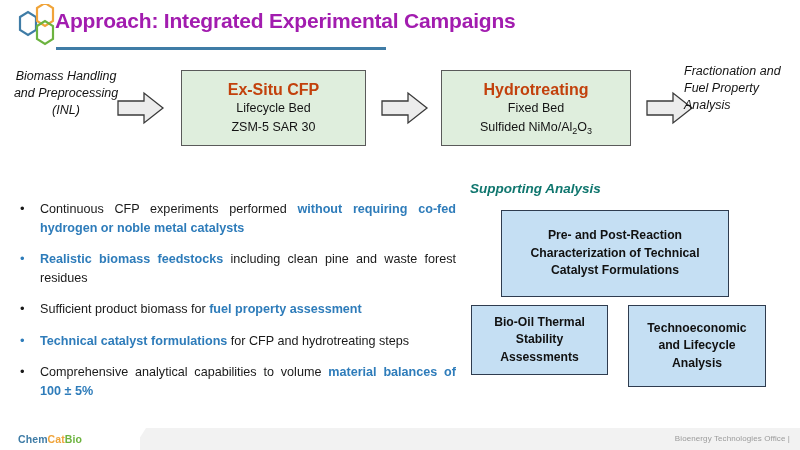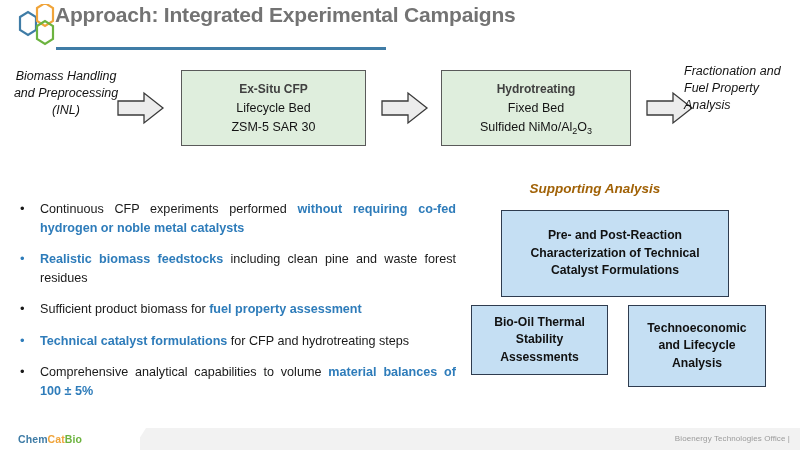--- a/index.html
+++ b/index.html
@@ -21,25 +21,25 @@
   .logo-hex {
     position: absolute;
     left: 6px;
     top: 4px;
     width: 58px;
     height: 50px;
   }
   .slide-title {
     position: absolute;
     left: 55px;
-    top: 3px;
+    top: 9px;
     font-size: 21px;
     font-weight: 700;
     letter-spacing: -0.2px;
-    color: #737373;
+    color: #a21caf;
     white-space: nowrap;
   }
   .title-rule {
     position: absolute;
     left: 56px;
     top: 47px;
     width: 330px;
     height: 3px;
     background: #3f7ca6;
   }
@@ -60,23 +60,23 @@
     position: absolute;
     background: #dfeedd;
     border: 1.3px solid #5a5a5a;
     box-sizing: border-box;
     text-align: center;
     padding-top: 9px;
   }
   #proc-box-cfp { left: 181px; top: 70px; width: 185px; height: 76px; }
   #proc-box-hdt { left: 441px; top: 70px; width: 190px; height: 76px; }
   .proc-title {
-    font-size: 12px;
-    font-weight: 700;
-    color: #404040;
+    font-size: 16px;
+    font-weight: 700;
+    color: #c2410c;
     line-height: 19px;
   }
   .proc-line {
     font-size: 12.5px;
     color: #141414;
     line-height: 19px;
   }
   .proc-line sub { font-size: 9px; vertical-align: baseline; position: relative; bottom: -3px; }
 
   .flow-arrow { position: absolute; }
@@ -113,25 +113,25 @@
     color: #2e7cba;
     font-weight: 700;
   }
 
   
   #supporting-heading {
     position: absolute;
     left: 470px;
     top: 181px;
     width: 250px;
-    text-align: center;
+    text-align: left;
     font-size: 13.5px;
     font-weight: 700;
     font-style: italic;
-    color: #a16207;
+    color: #0f766e;
   }
   .sup-box {
     position: absolute;
     background: #c5dff3;
     border: 1.4px solid #2f3c4f;
     box-sizing: border-box;
     display: flex;
     align-items: center;
     justify-content: center;
     text-align: center;

